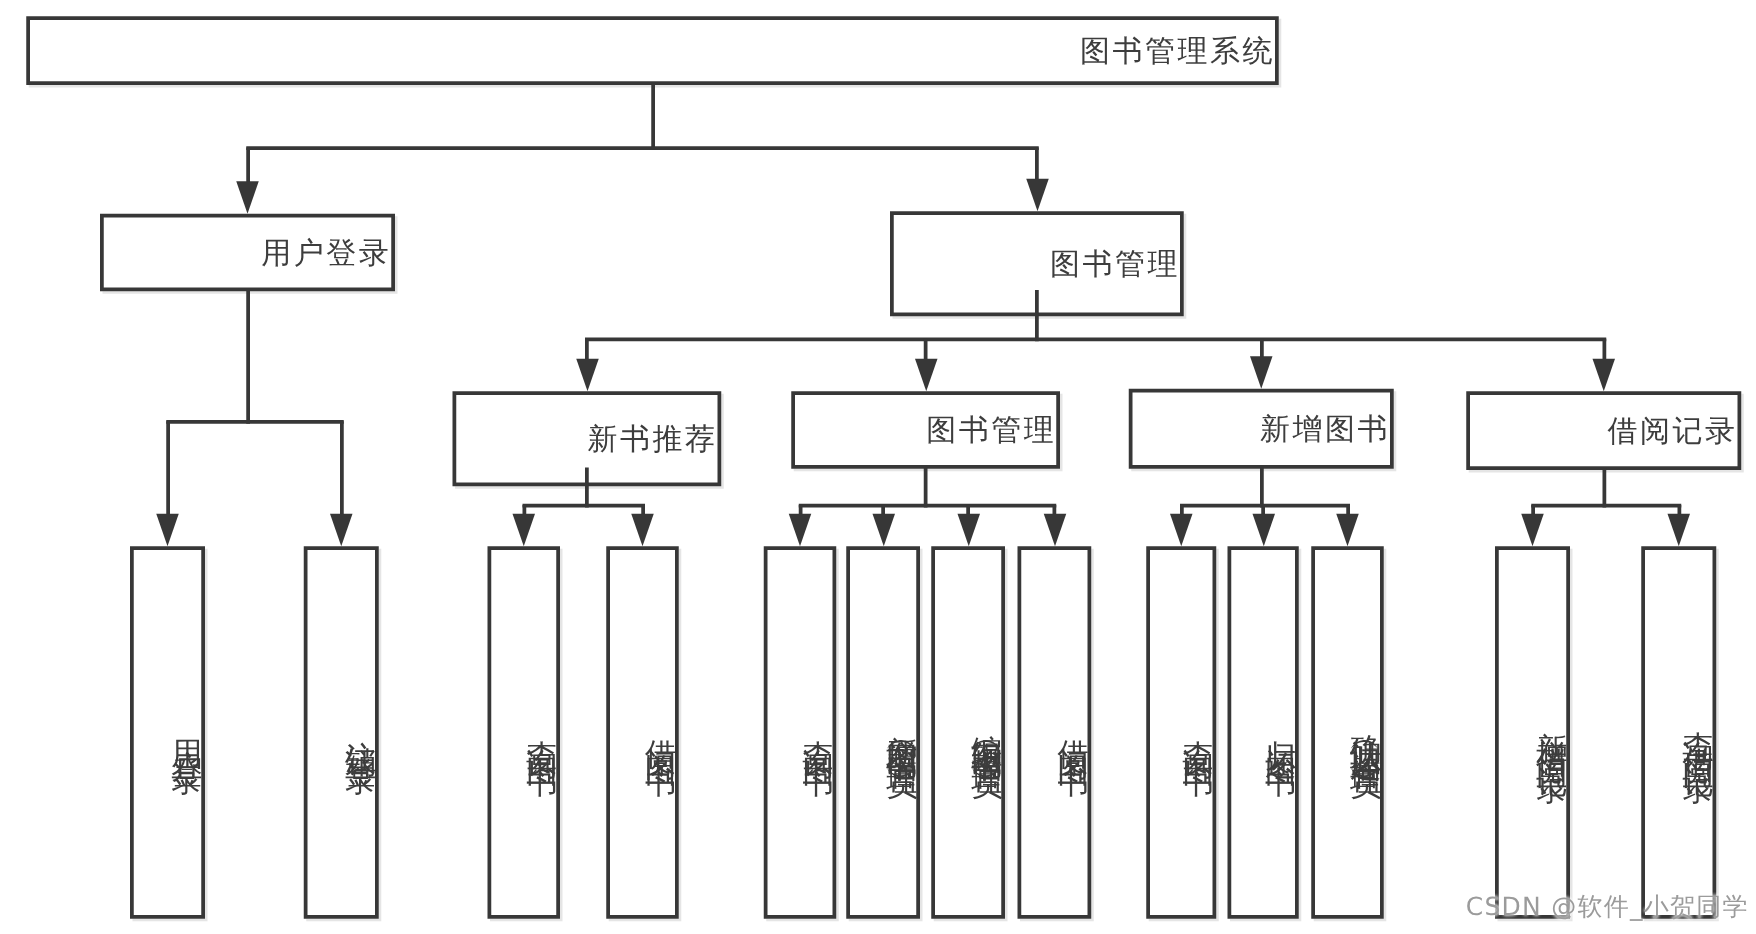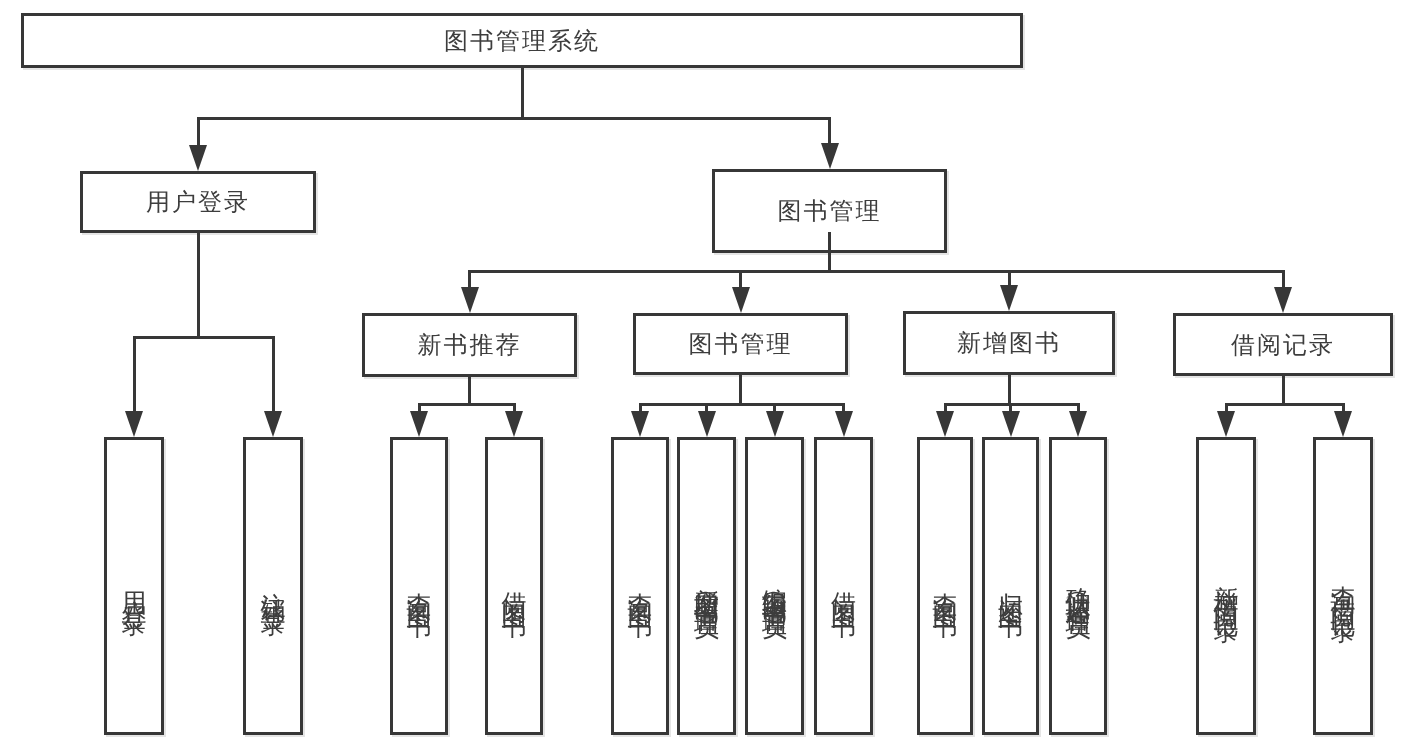--- a/index.html
+++ b/index.html
@@ -11,21 +11,21 @@
     font-family: "DejaVu Sans", "Liberation Sans", sans-serif;
     overflow: hidden;
   }
   .node {
     position: absolute;
     box-sizing: border-box;
     background: var(--box-bg, #ffffff);
     border: 3px solid var(--line, #373737);
     display: flex;
     align-items: center;
-    justify-content: center;
+    justify-content: flex-end;
     box-shadow: 2px 2px 0 rgba(160,160,160,0.28);
     font-family: Liberation Serif, serif;
   }
   .node span {
     color: var(--text, #3d3d3d);
     white-space: nowrap;
   }
   .node.h span {
     font-size: 24px;
     letter-spacing: 2px;
@@ -56,30 +56,31 @@
     color: var(--watermark, #9b9b9b);
     letter-spacing: 1px;
     text-shadow: 0 0 3px #ffffff, 0 0 3px #ffffff;
     z-index: 5;
   }
 </style>
 </head>
 <body>
 
 <div id="stage">
+  <div class="watermark">CSDN @软件_小贺同学</div>
 <div class="node h" style="left: 21px; top: 13px; width: 1002px; height: 55px;">
       <span>图书管理系统</span>
     </div>
     <div class="node h" style="left: 80px; top: 171px; width: 236px; height: 62px;">
       <span>用户登录</span>
     </div>
     <div class="node h" style="left: 712px; top: 169px; width: 235px; height: 84px;">
       <span>图书管理</span>
     </div>
-    <div class="node h" style="left: 362px; top: 313px; width: 215px; height: 64px;">
+    <div class="node h" style="left: 362px; top: 313px; width: 215px; height: 76px;">
       <span>新书推荐</span>
     </div>
     <div class="node h" style="left: 633px; top: 313px; width: 215px; height: 62px;">
       <span>图书管理</span>
     </div>
     <div class="node h" style="left: 903px; top: 311px; width: 212px; height: 64px;">
       <span>新增图书</span>
     </div>
     <div class="node h" style="left: 1173px; top: 313px; width: 220px; height: 63px;">
       <span>借阅记录</span>

